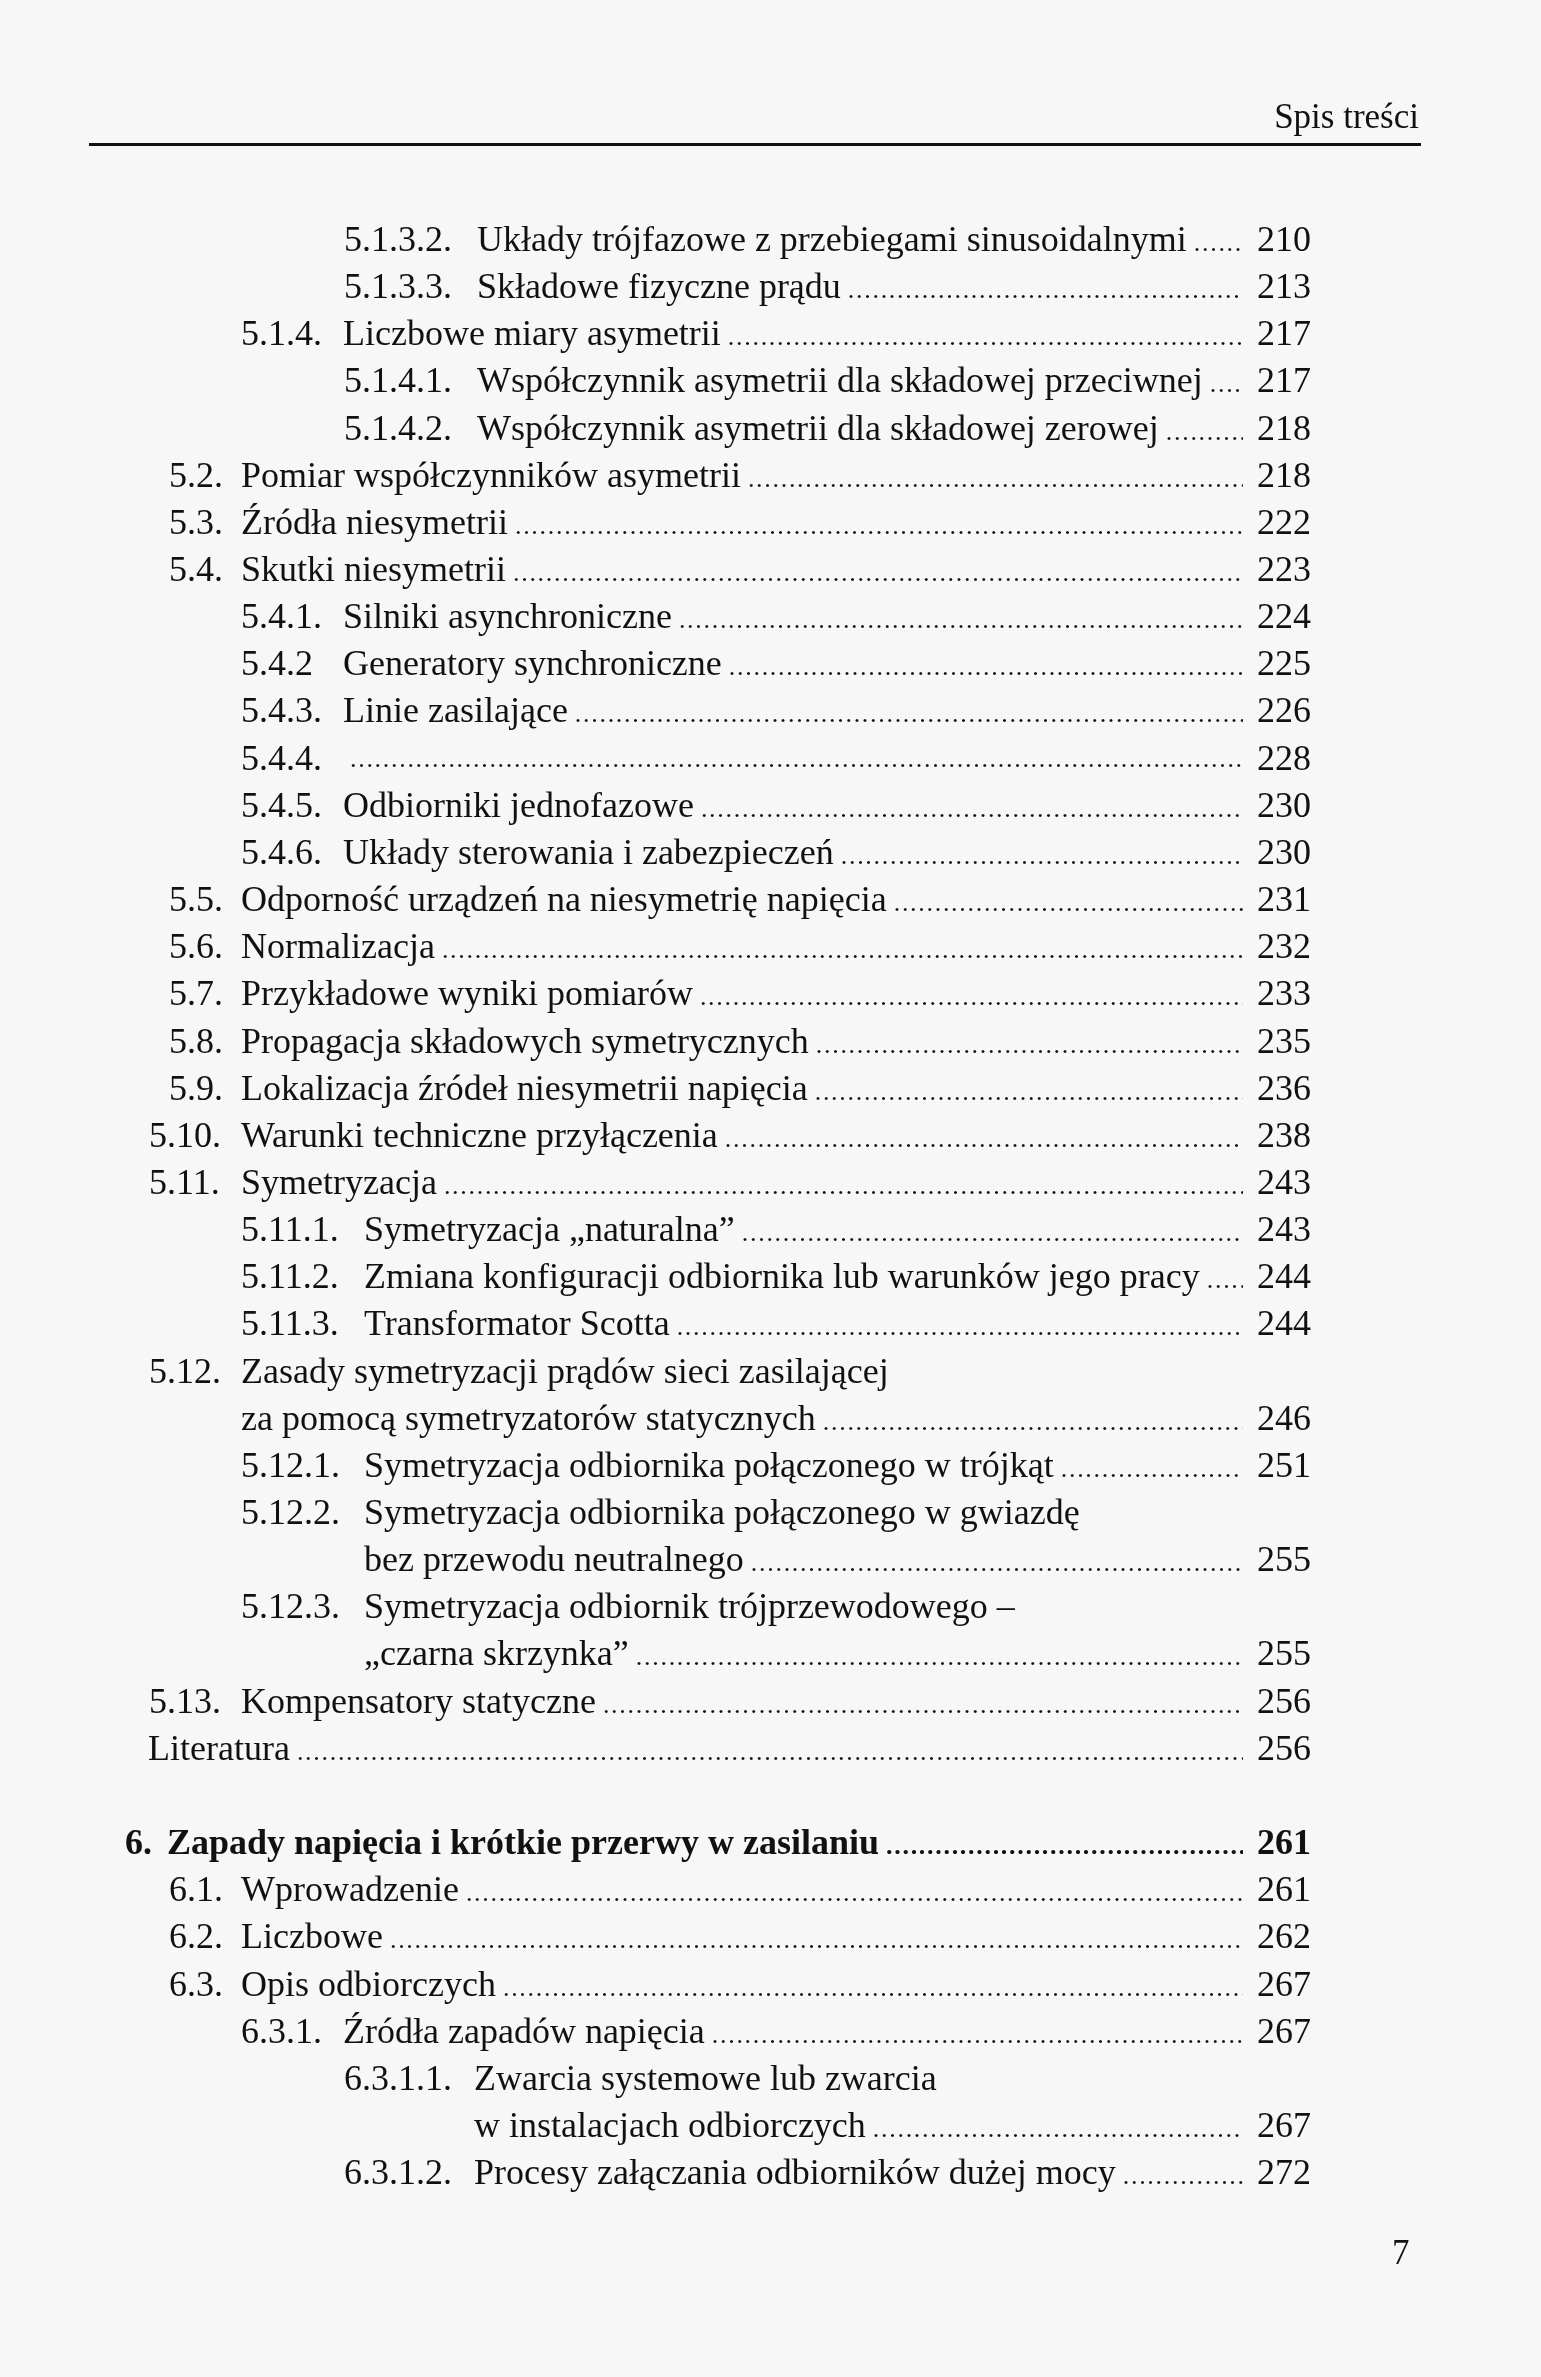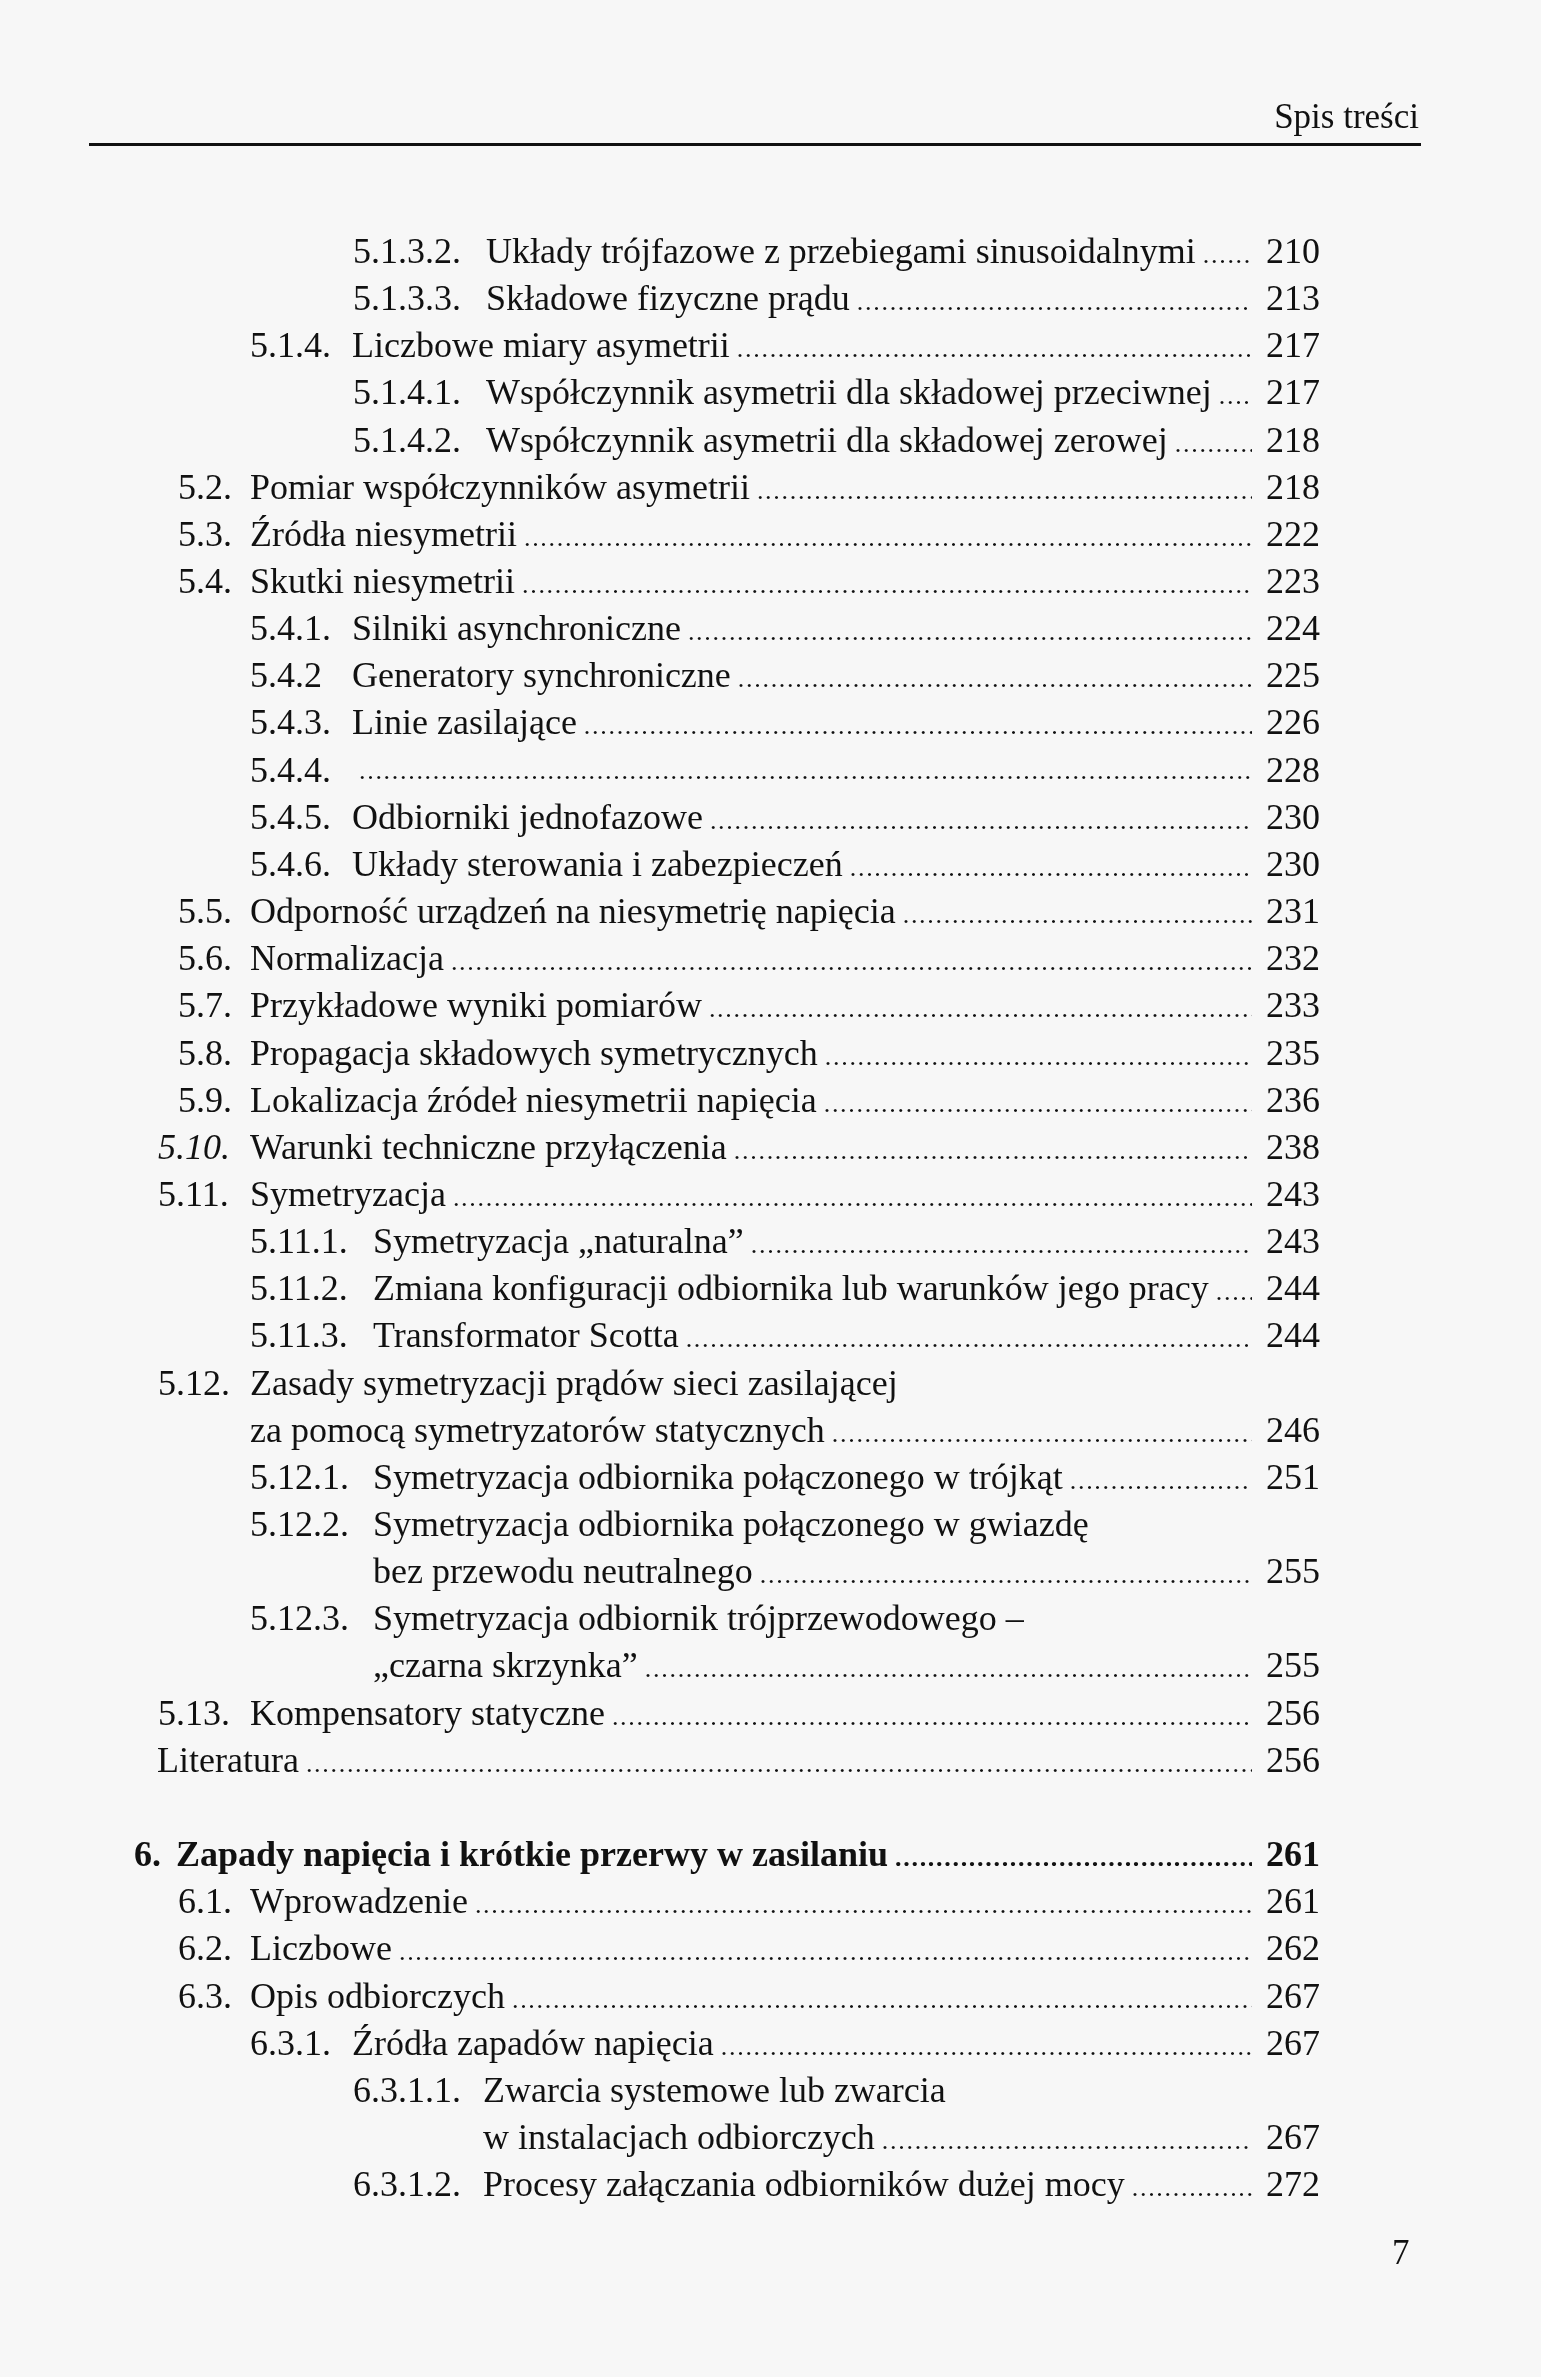--- a/index.html
+++ b/index.html
@@ -23,26 +23,25 @@
     top: 143px; height: 2.6px;
     background: #111;
   }
   .toc {
     position: absolute;
     left: 0; top: 216px;
     width: 1541px;
   }
   .entry {
     position: absolute;
-    left: 18px; width: 1424px;
+    left: 9px; width: 1424px;
     height: 47px;
     font-size: 36px;
     line-height: 47px;
     white-space: nowrap;
-    margin-top: 12px;
   }
   .num {
     position: absolute;
     top: 0;
   }
   .title-wrap {
     position: absolute;
     top: 0;
     right: 190px;
     display: flex;
@@ -227,21 +226,21 @@
     </div>
     <div class="entry" style="top: 849px;">
       <span class="num" style="left: 160px;">5.9.</span>
       <div class="title-wrap" style="left: 232px;">
         <span class="title">Lokalizacja źródeł niesymetrii napięcia</span>
         <span class="leader"></span>
       </div>
       <span class="page">236</span>
     </div>
     <div class="entry" style="top: 896px;">
-      <span class="num" style="left: 140px; font-style: italic;">5.10.</span>
+      <span class="num" style="left: 140px;">5.10.</span>
       <div class="title-wrap" style="left: 232px;">
         <span class="title">Warunki techniczne przyłączenia</span>
         <span class="leader"></span>
       </div>
       <span class="page">238</span>
     </div>
     <div class="entry" style="top: 943px;">
       <span class="num" style="left: 140px;">5.11.</span>
       <div class="title-wrap" style="left: 232px;">
         <span class="title">Symetryzacja</span>

